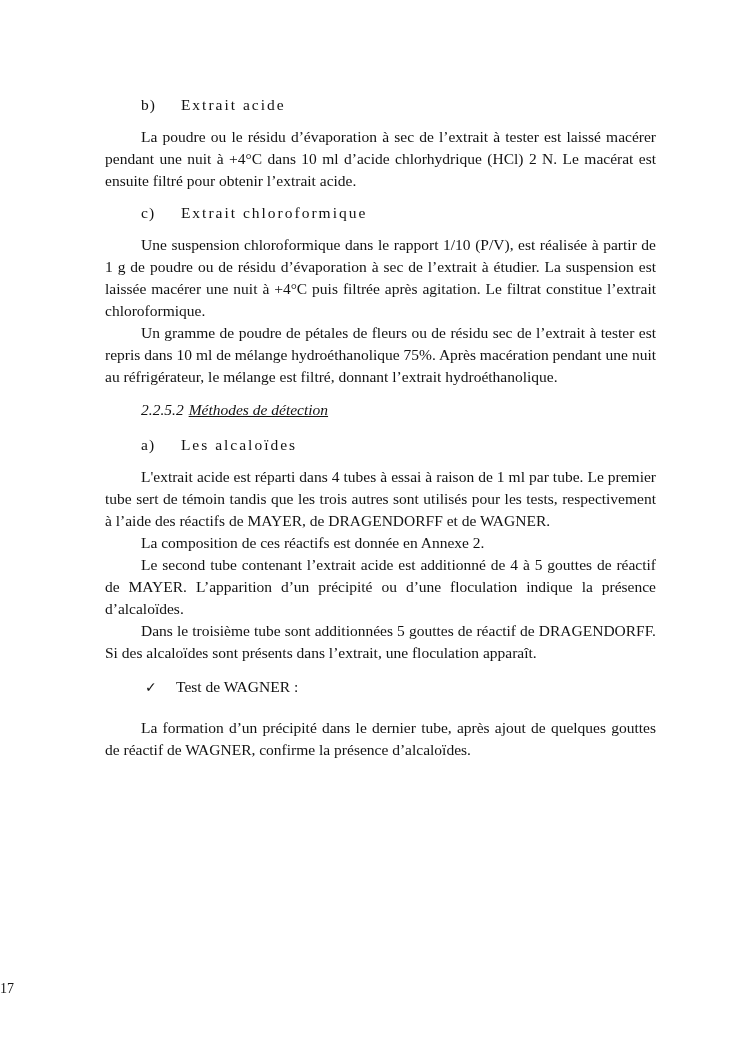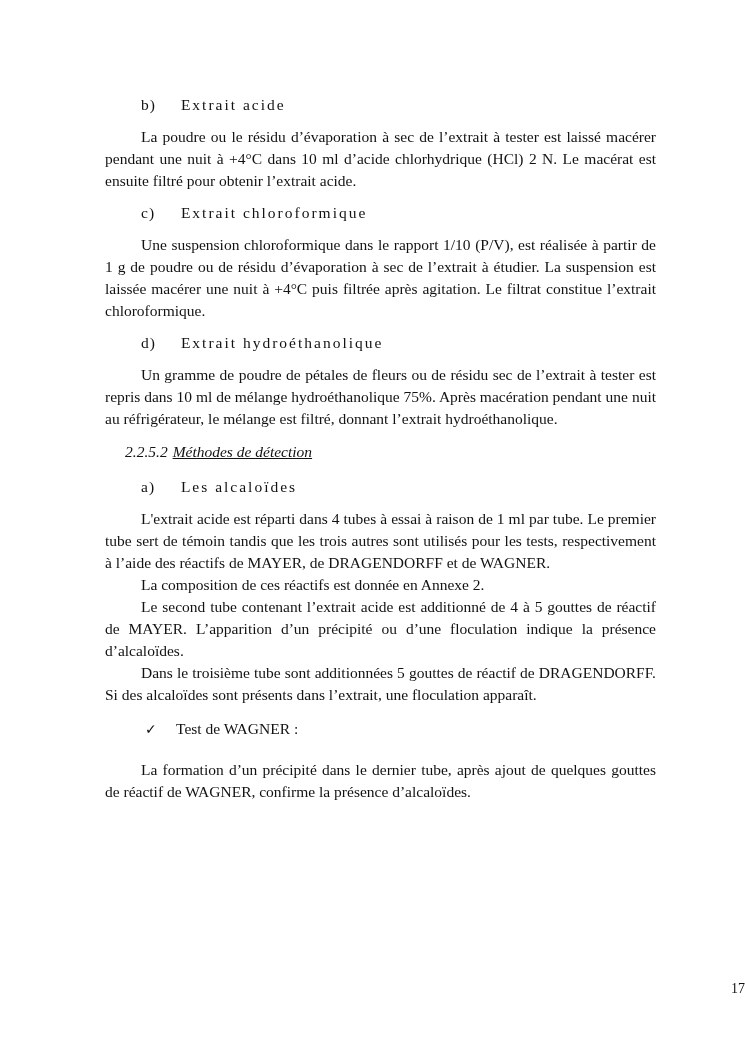--- a/index.html
+++ b/index.html
@@ -24,21 +24,21 @@
 
   .heading {
     font-size: 15.5px;
     line-height: 26px;
     font-weight: 400;
     margin: 8px 0 8px 36px;
   }
   .h-label { display: inline-block; width: 36px; letter-spacing: 1px; }
   .h-title { letter-spacing: 2px; }
 
-  .subsection { font-style: italic; margin: 9px 0 9px 20px; font-size: 15.5px; line-height: 26px; }
+  .subsection { font-style: italic; margin: 9px 0 9px 36px; font-size: 15.5px; line-height: 26px; }
   .sub-number { margin-right: 5px; }
   .sub-title { text-decoration: underline; }
 
   .check-item {
     font-size: 15.5px;
     line-height: 26px;
     margin: 10px 0 10px 40px;
   }
   .check {
     display: inline-block;
@@ -47,45 +47,41 @@
     font-size: 14px;
   }
 
   .spacer-sm { height: 7px; }
 
   .footer {
     position: absolute;
     left: 0;
     bottom: 56px;
     width: 100%;
-    text-align: right;
+    text-align: left;
     font-size: 14px;
   }
 </style>
 </head>
 <body>
 
 <div class="page">
 
   <h3 class="heading">
     <span class="h-label">b)</span>
     <span class="h-title">Extrait acide</span>
   </h3>
   <p class="para">La poudre ou le résidu d’évaporation à sec de l’extrait à tester est laissé macérer pendant une nuit à +4°C dans 10 ml d’acide chlorhydrique (HCl) 2 N. Le macérat est ensuite filtré pour obtenir l’extrait acide.</p>
 
   <h3 class="heading">
     <span class="h-label">c)</span>
     <span class="h-title">Extrait chloroformique</span>
   </h3>
   <p class="para">Une suspension chloroformique dans le rapport 1/10 (P/V), est réalisée à partir de 1 g de poudre ou de résidu d’évaporation à sec de l’extrait à étudier. La suspension est laissée macérer une nuit à +4°C puis filtrée après agitation. Le filtrat constitue l’extrait chloroformique.</p>
 
-  <h3 class="heading">
-    <span class="h-label">d)</span>
-    <span class="h-title">Extrait hydroéthanolique</span>
-  </h3>
   <p class="para">Un gramme de poudre de pétales de fleurs ou de résidu sec de l’extrait à tester est repris dans 10 ml de mélange hydroéthanolique 75%. Après macération pendant une nuit au réfrigérateur, le mélange est filtré, donnant l’extrait hydroéthanolique.</p>
 
   <div class="subsection">
     <span class="sub-number">2.2.5.2</span><span class="sub-title">Méthodes de détection</span>
   </div>
 
   <h3 class="heading">
     <span class="h-label">a)</span>
     <span class="h-title">Les alcaloïdes</span>
   </h3>

